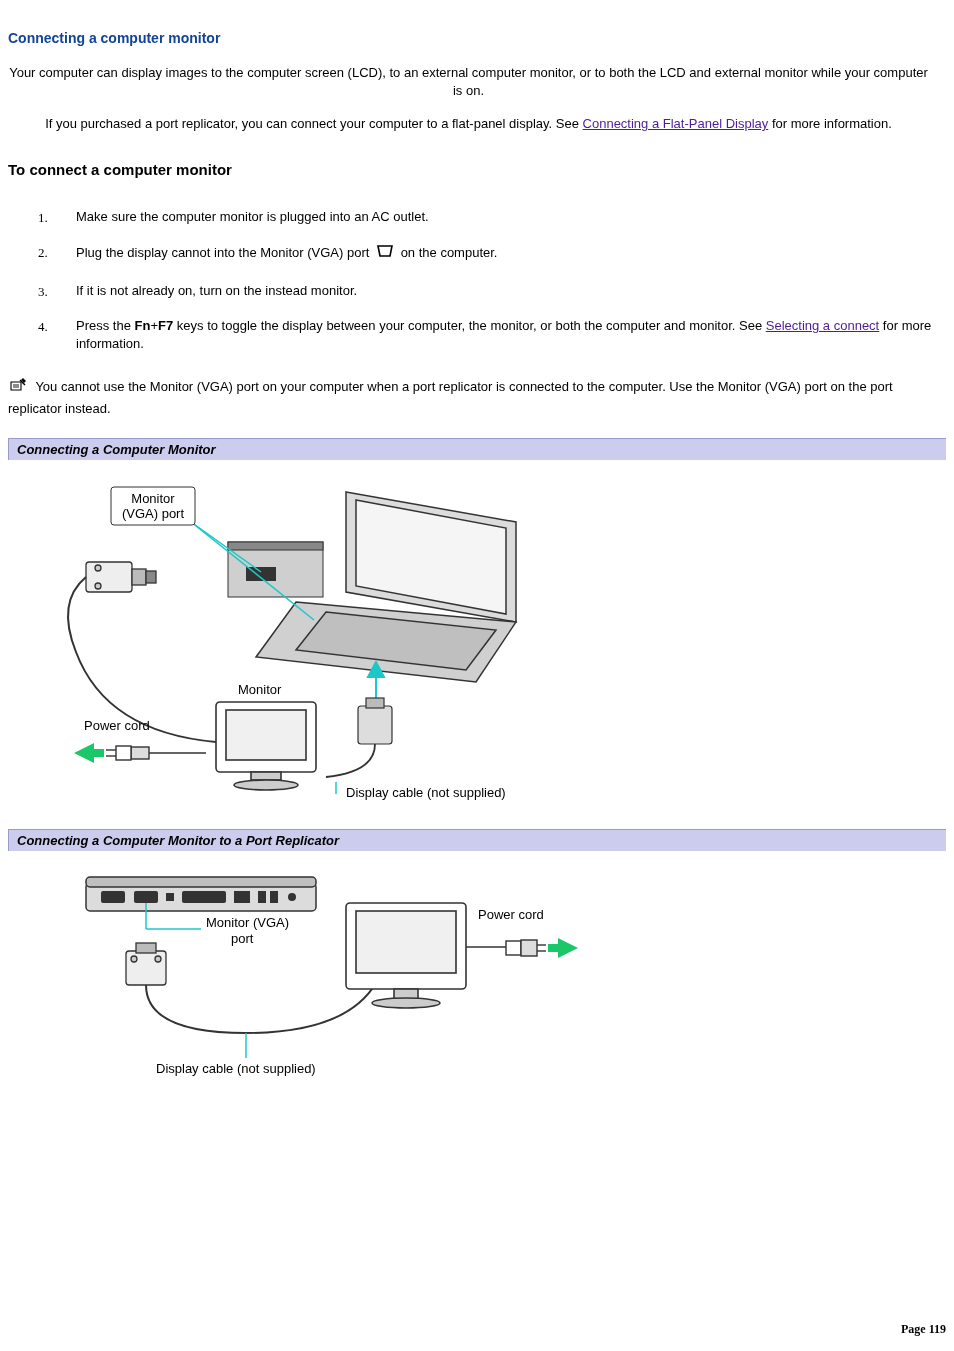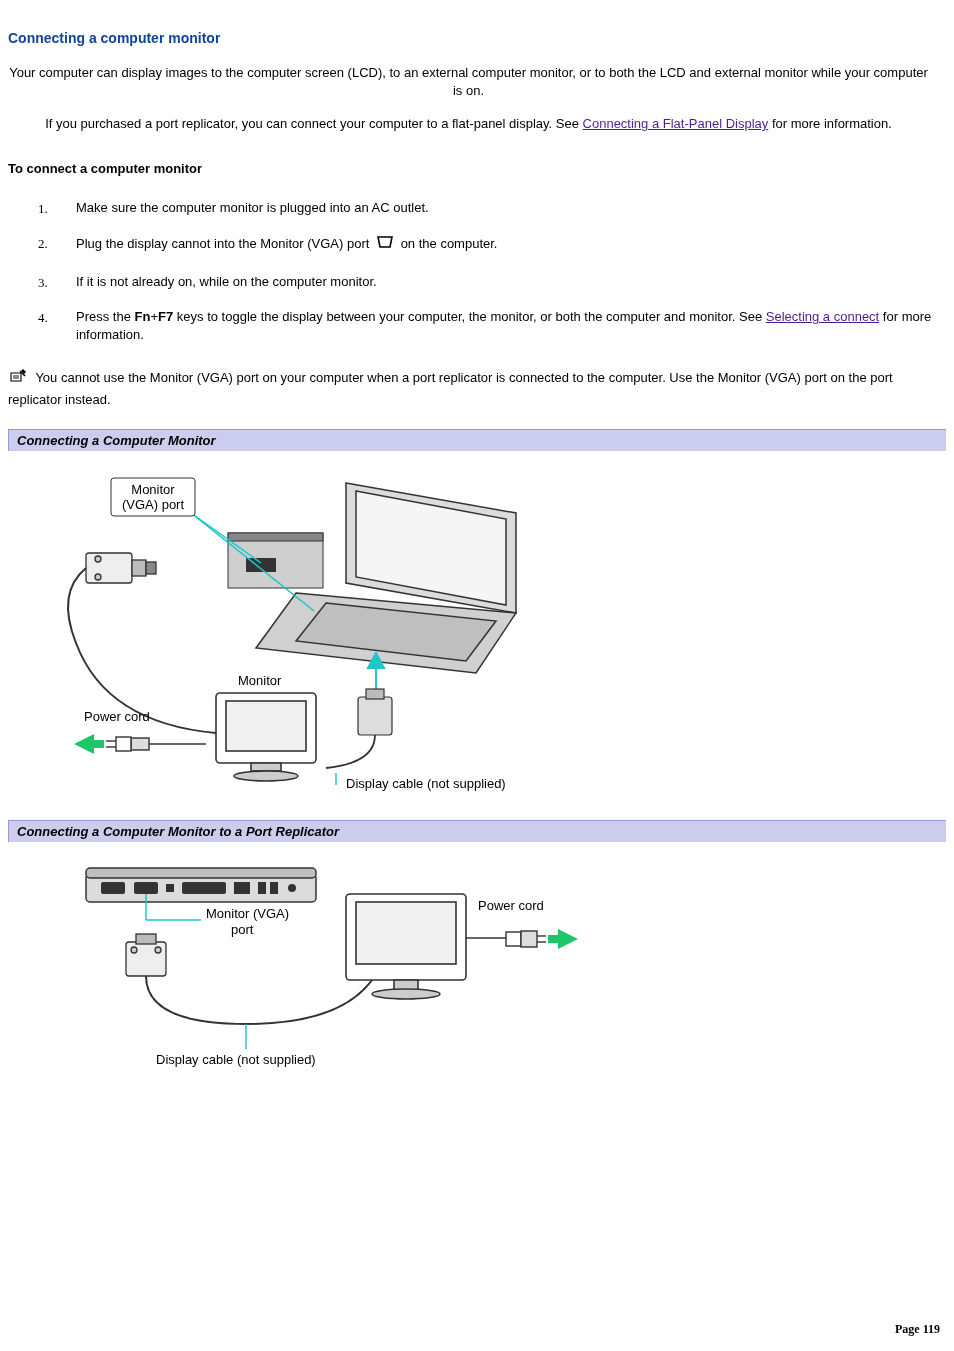--- a/index.html
+++ b/index.html
@@ -26,22 +26,22 @@
   p {
     margin: 0 17px 16px 0;
     line-height: 1.35;
     text-align: center;
   }
   a.doc-link {
     color: #4c1d95;
   }
   .sub-heading {
     font-weight: bold;
-    margin: 28px 0 23px 0;
-    font-size: 13px;
+    margin: 28px 0 30px 0;
+    font-size: 15px;
   }
   ol.steps {
     margin: 0 0 24px 0;
     padding-left: 48px;
     list-style: none;
     counter-reset: step;
   }
   ol.steps > li {
     position: relative;
     margin: 0 0 18px 0;
@@ -91,21 +91,21 @@
   .fig1 {
     width: 520px;
     height: 330px;
   }
   .fig2 {
     width: 560px;
     height: 220px;
   }
   .page-footer {
     position: absolute;
-    right: 14px;
+    right: 8px;
     bottom: 14px;
     font-family: "Times New Roman", serif;
     font-size: 12px;
     font-weight: bold;
   }
   svg text {
     font-family: Arial, Helvetica, sans-serif;
   }
 </style>
 </head>
@@ -125,21 +125,21 @@
   <li>Make sure the computer monitor is plugged into an AC outlet.</li>
   <li>
     <span>Plug the display cannot into the Monitor (VGA) port </span>
     <span class="vga-icon">
       <svg width="20" height="16" viewBox="0 0 20 16">
         <path d="M3 3 H17 L15 13 H5 Z" fill="none" stroke="#000" stroke-width="1.6"></path>
       </svg>
     </span>
     <span> on the computer.</span>
   </li>
-  <li>If it is not already on, while on the computer monitor.</li>
+  <li>If it is not already on, turn on the instead monitor.</li>
   <li>
     <span>Press the </span><span class="key">Fn</span><span>+</span><span class="key">F7</span><span> keys to toggle the display between your computer, the monitor, or both the computer and monitor. See </span><a href="#" class="doc-link">Selecting a connect</a><span> for more information.</span>
   </li>
 </ol>
 
 <div class="note-row">
   <span class="note-icon">
     <svg width="20" height="18" viewBox="0 0 20 18">
       <path d="M3 14 L3 6 L13 6 L13 14 Z" fill="none" stroke="#000" stroke-width="1.1"></path>
       <path d="M12 4 L17 9" stroke="#000" stroke-width="1.4"></path>

